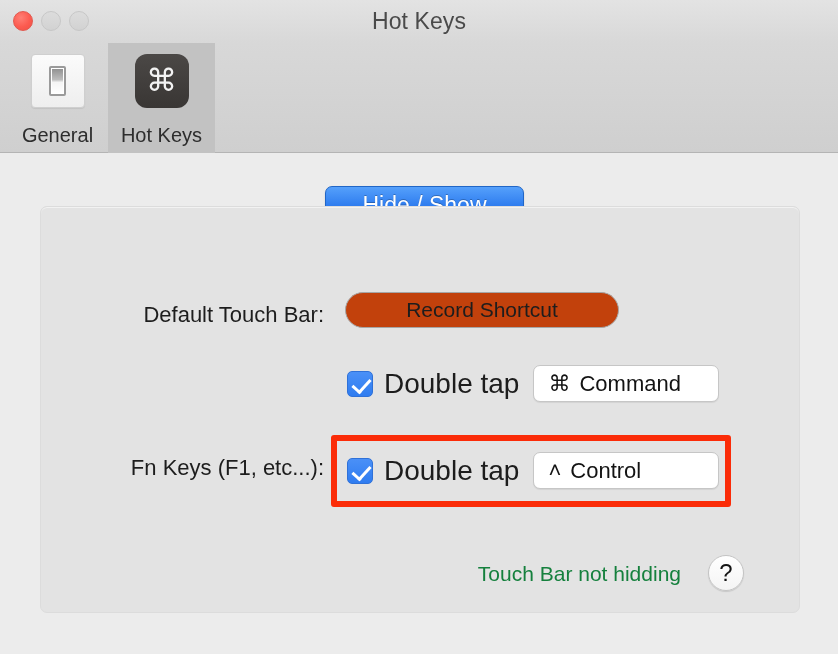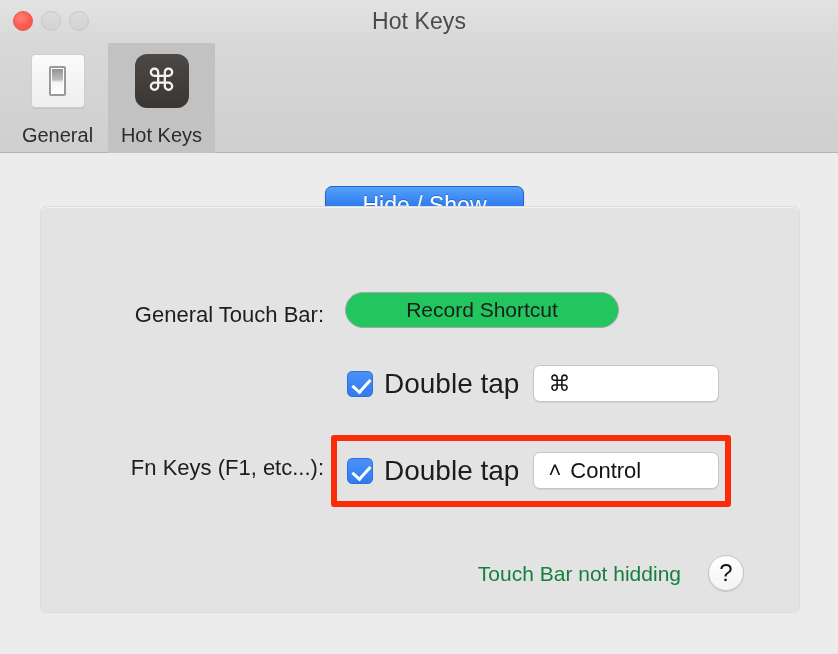--- a/index.html
+++ b/index.html
@@ -180,21 +180,21 @@
   .label-touchbar { left: 0px; top: 95px; width: 283px; }
   .label-fnkeys   { left: 0px; top: 248px; width: 283px; }
 
   .record-btn {
     position: absolute;
     left: 304px;
     top: 85px;
     width: 274px;
     height: 36px;
     border-radius: 18px;
-    background: #22c55e;
+    background: #c2410c;
     border: 1px solid #a6a6a6;
     display: flex;
     align-items: center;
     justify-content: center;
     font-size: 21px;
     color: #1d1d1d;
     cursor: default;
   }
 
   .checkrow {
@@ -327,29 +327,30 @@
     </div>
 
   </div>
 
   <div class="content">
 
     <div class="pill-tab">Hide / Show</div>
 
     <div class="panel">
 
-      <div class="row-label label-touchbar">General Touch Bar:</div>
+      <div class="row-label label-touchbar">Default Touch Bar:</div>
 
       <div class="record-btn">Record Shortcut</div>
 
       <div class="checkrow checkrow-command">
         <div class="checkbox"></div>
         <div class="checkrow-text">Double tap</div>
         <div class="popup popup-command">
           <span class="modifier-glyph">⌘</span>
+          <span>Command</span>
         </div>
       </div>
 
       <div class="row-label label-fnkeys">Fn Keys (F1, etc...):</div>
 
       <div class="checkrow checkrow-control">
         <div class="checkbox"></div>
         <div class="checkrow-text">Double tap</div>
         <div class="popup popup-control">
           <span class="modifier-glyph">˄</span>

